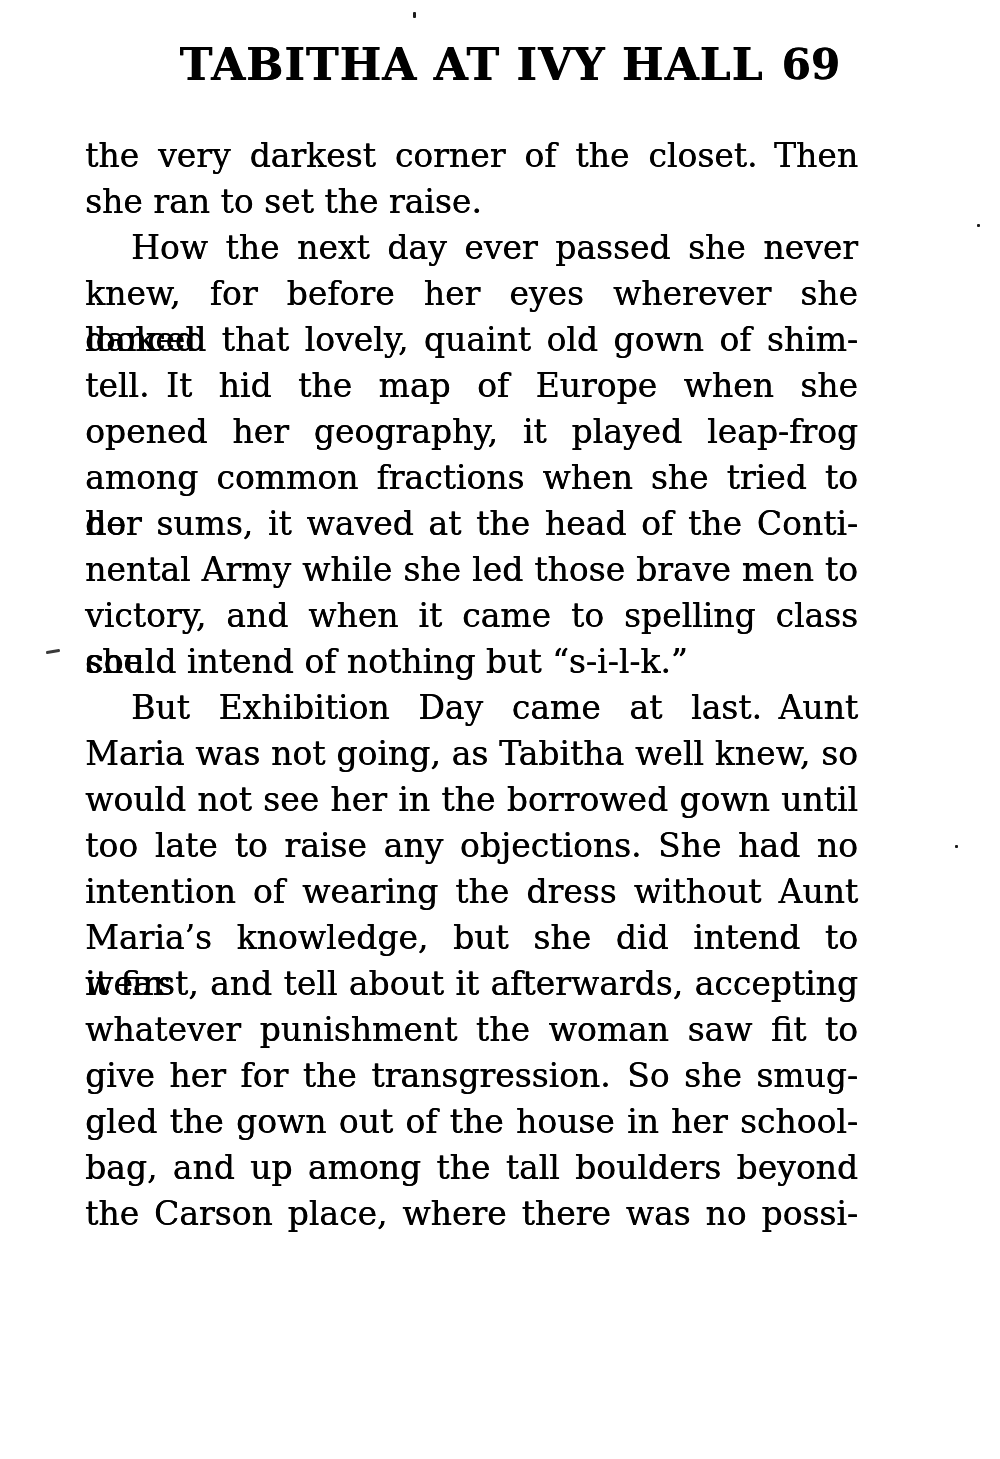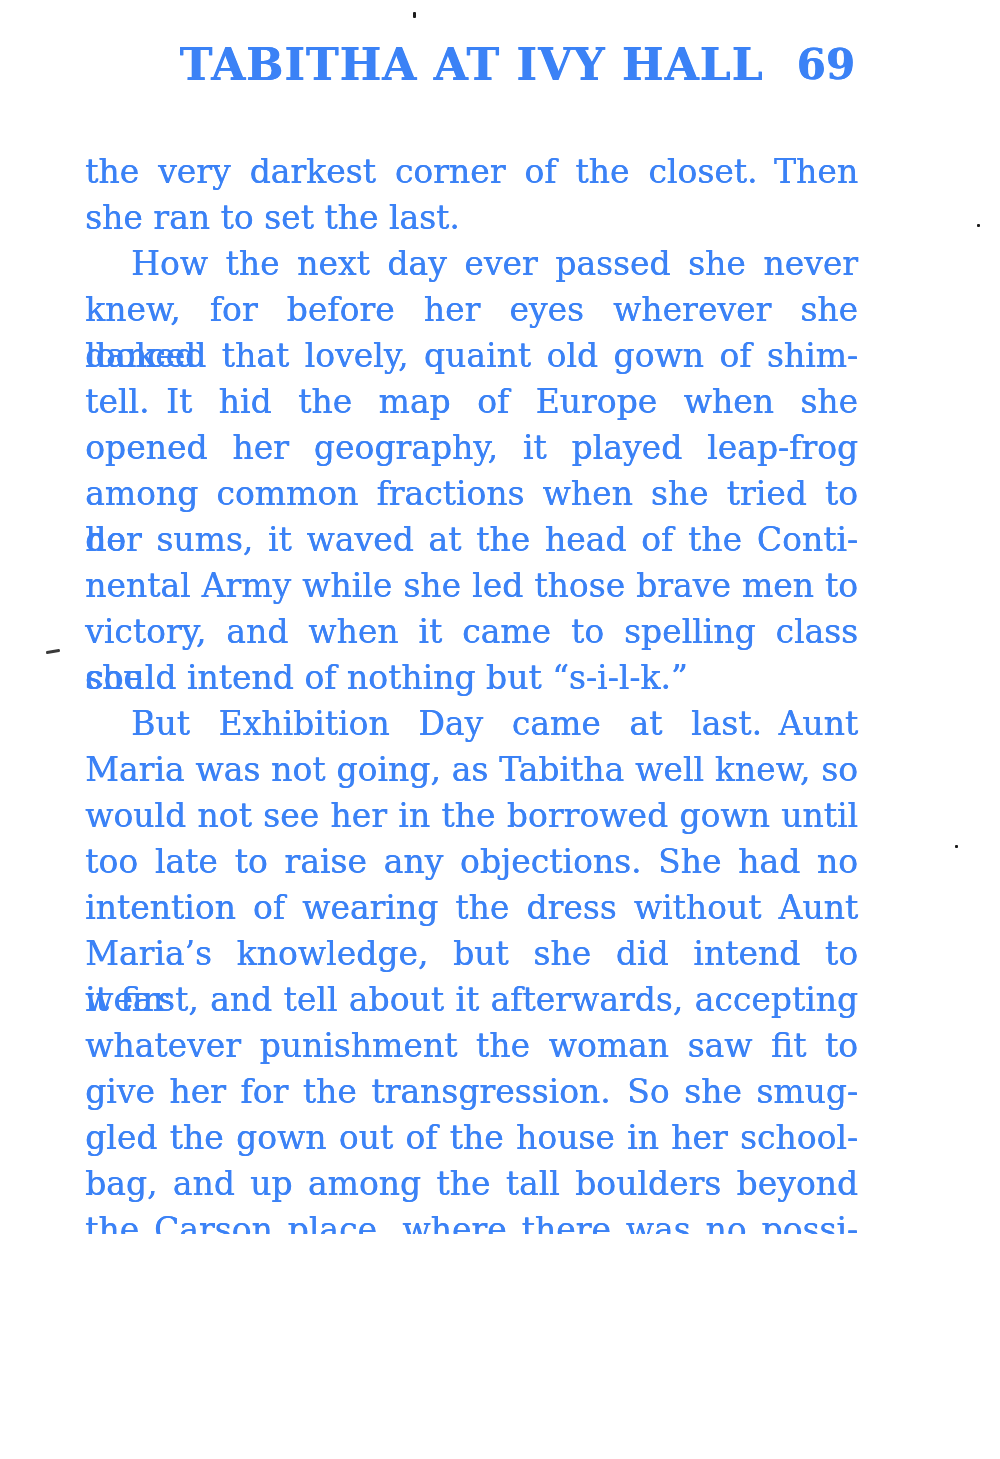--- a/index.html
+++ b/index.html
@@ -1,21 +1,21 @@
 <!DOCTYPE html>
 <html><head>
 <meta charset="utf-8">
 <style>
   html, body { margin: 0; padding: 0; background: #ffffff; }
   .page {
     position: relative;
     width: 1000px;
     height: 1234px;
     background: #ffffff;
-    color: #3b82f6;
+    color: #000000;
     font-family: "DejaVu Serif", "Liberation Serif", serif;
     overflow: hidden;
   }
   .header {
     position: absolute;
     top: 38px;
     left: 85px;
     width: 773px;
     height: 54px;
   }
@@ -23,35 +23,34 @@
     text-align: center;
     font-size: 44px;
     font-weight: bold;
     letter-spacing: 1px;
     line-height: 54px;
     white-space: nowrap;
     text-shadow: 0.5px 0 0 currentColor;
   }
   .page-number {
     position: absolute;
-    right: 3px;
+    right: 18px;
     top: 0;
     font-size: 42px;
     font-weight: bold;
     line-height: 54px;
     text-shadow: 0.5px 0 0 currentColor;
   }
   .body-text {
     position: absolute;
     top: 133px;
     left: 85px;
     width: 773px;
     font-size: 33px;
     text-shadow: 0.4px 0 0 currentColor;
-    margin-top: 16px;
   }
   .paragraph { margin: 0; }
   .line {
     height: 46px;
     line-height: 46px;
     white-space: normal;
   }
   .line.justify {
     text-align: justify;
     text-align-last: justify;
@@ -80,21 +79,21 @@
 
   <header class="header">
     <div class="title">TABITHA AT IVY HALL</div>
     <div class="page-number">69</div>
   </header>
 
   <main class="body-text">
 
     <div class="paragraph">
       <div class="line justify">the very darkest corner of the closet. Then</div>
-      <div class="line">she ran to set the last.</div>
+      <div class="line">she ran to set the raise.</div>
     </div>
 
     <div class="paragraph">
       <div class="line justify indent">How the next day ever passed she never</div>
       <div class="line justify">knew, for before her eyes wherever she looked</div>
       <div class="line justify">danced that lovely, quaint old gown of shim-</div>
       <div class="line justify">tell. It hid the map of Europe when she</div>
       <div class="line justify">opened her geography, it played leap-frog</div>
       <div class="line justify">among common fractions when she tried to do</div>
       <div class="line justify">her sums, it waved at the head of the Conti-</div>

